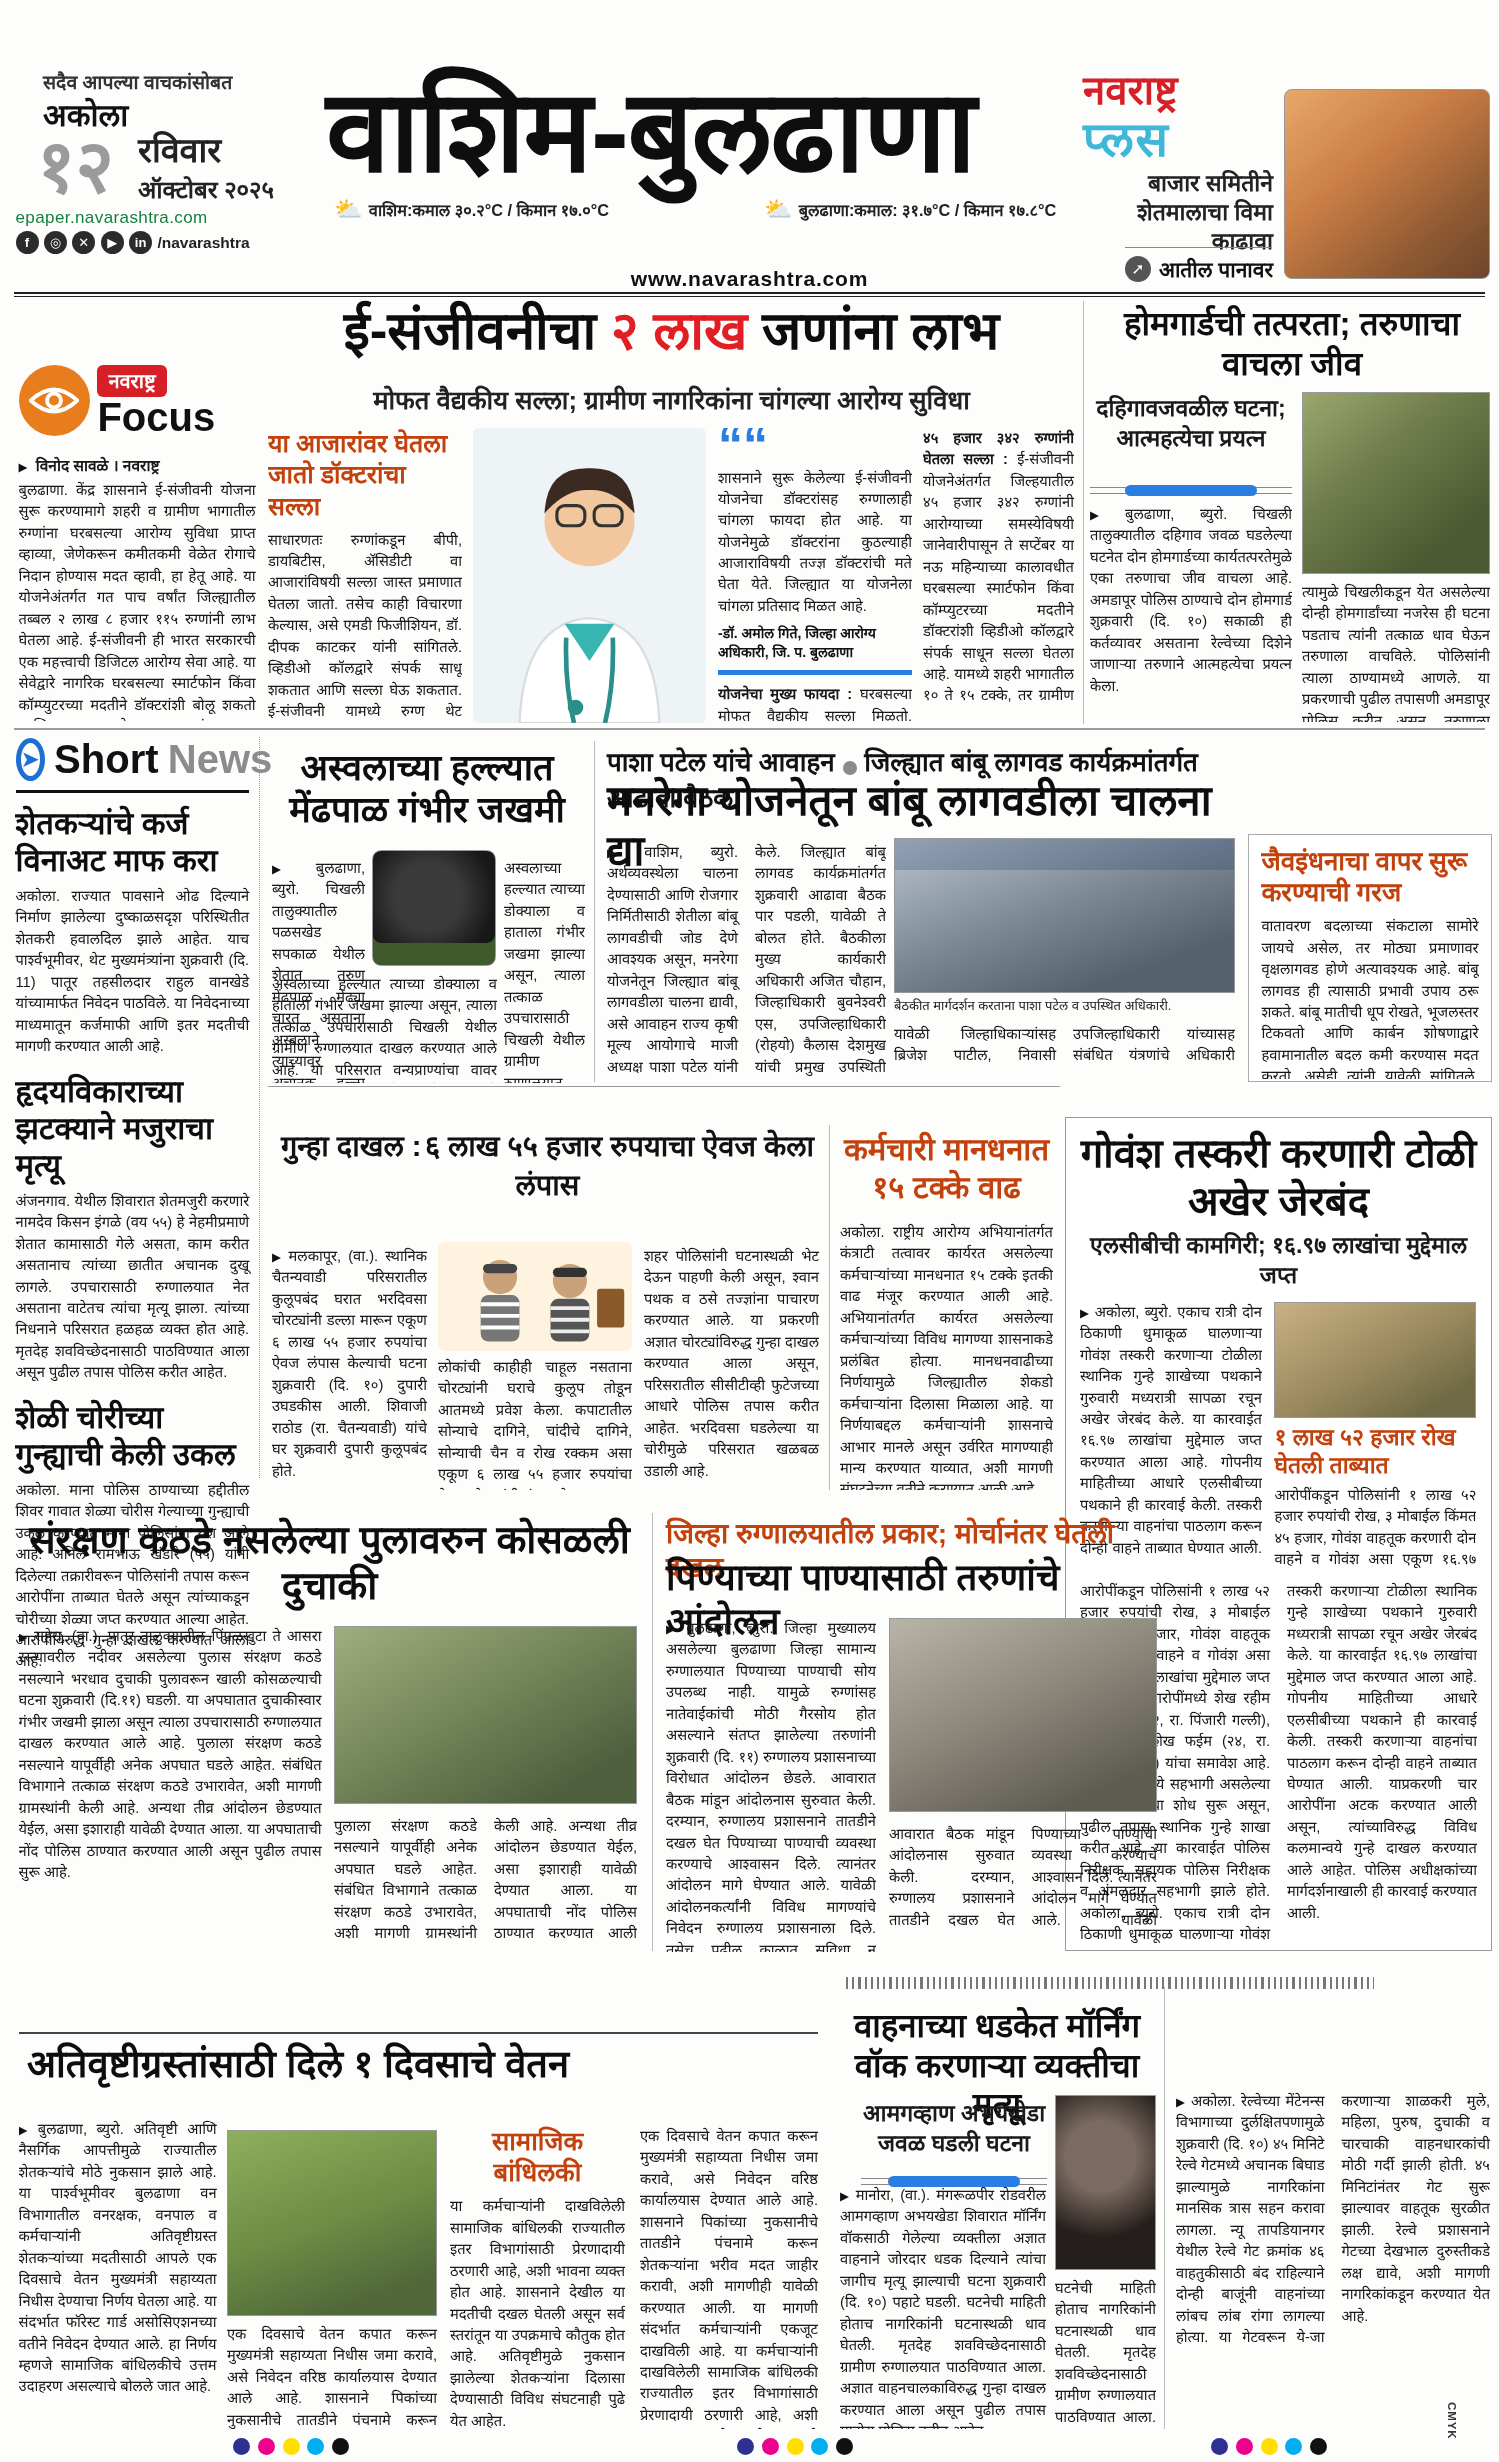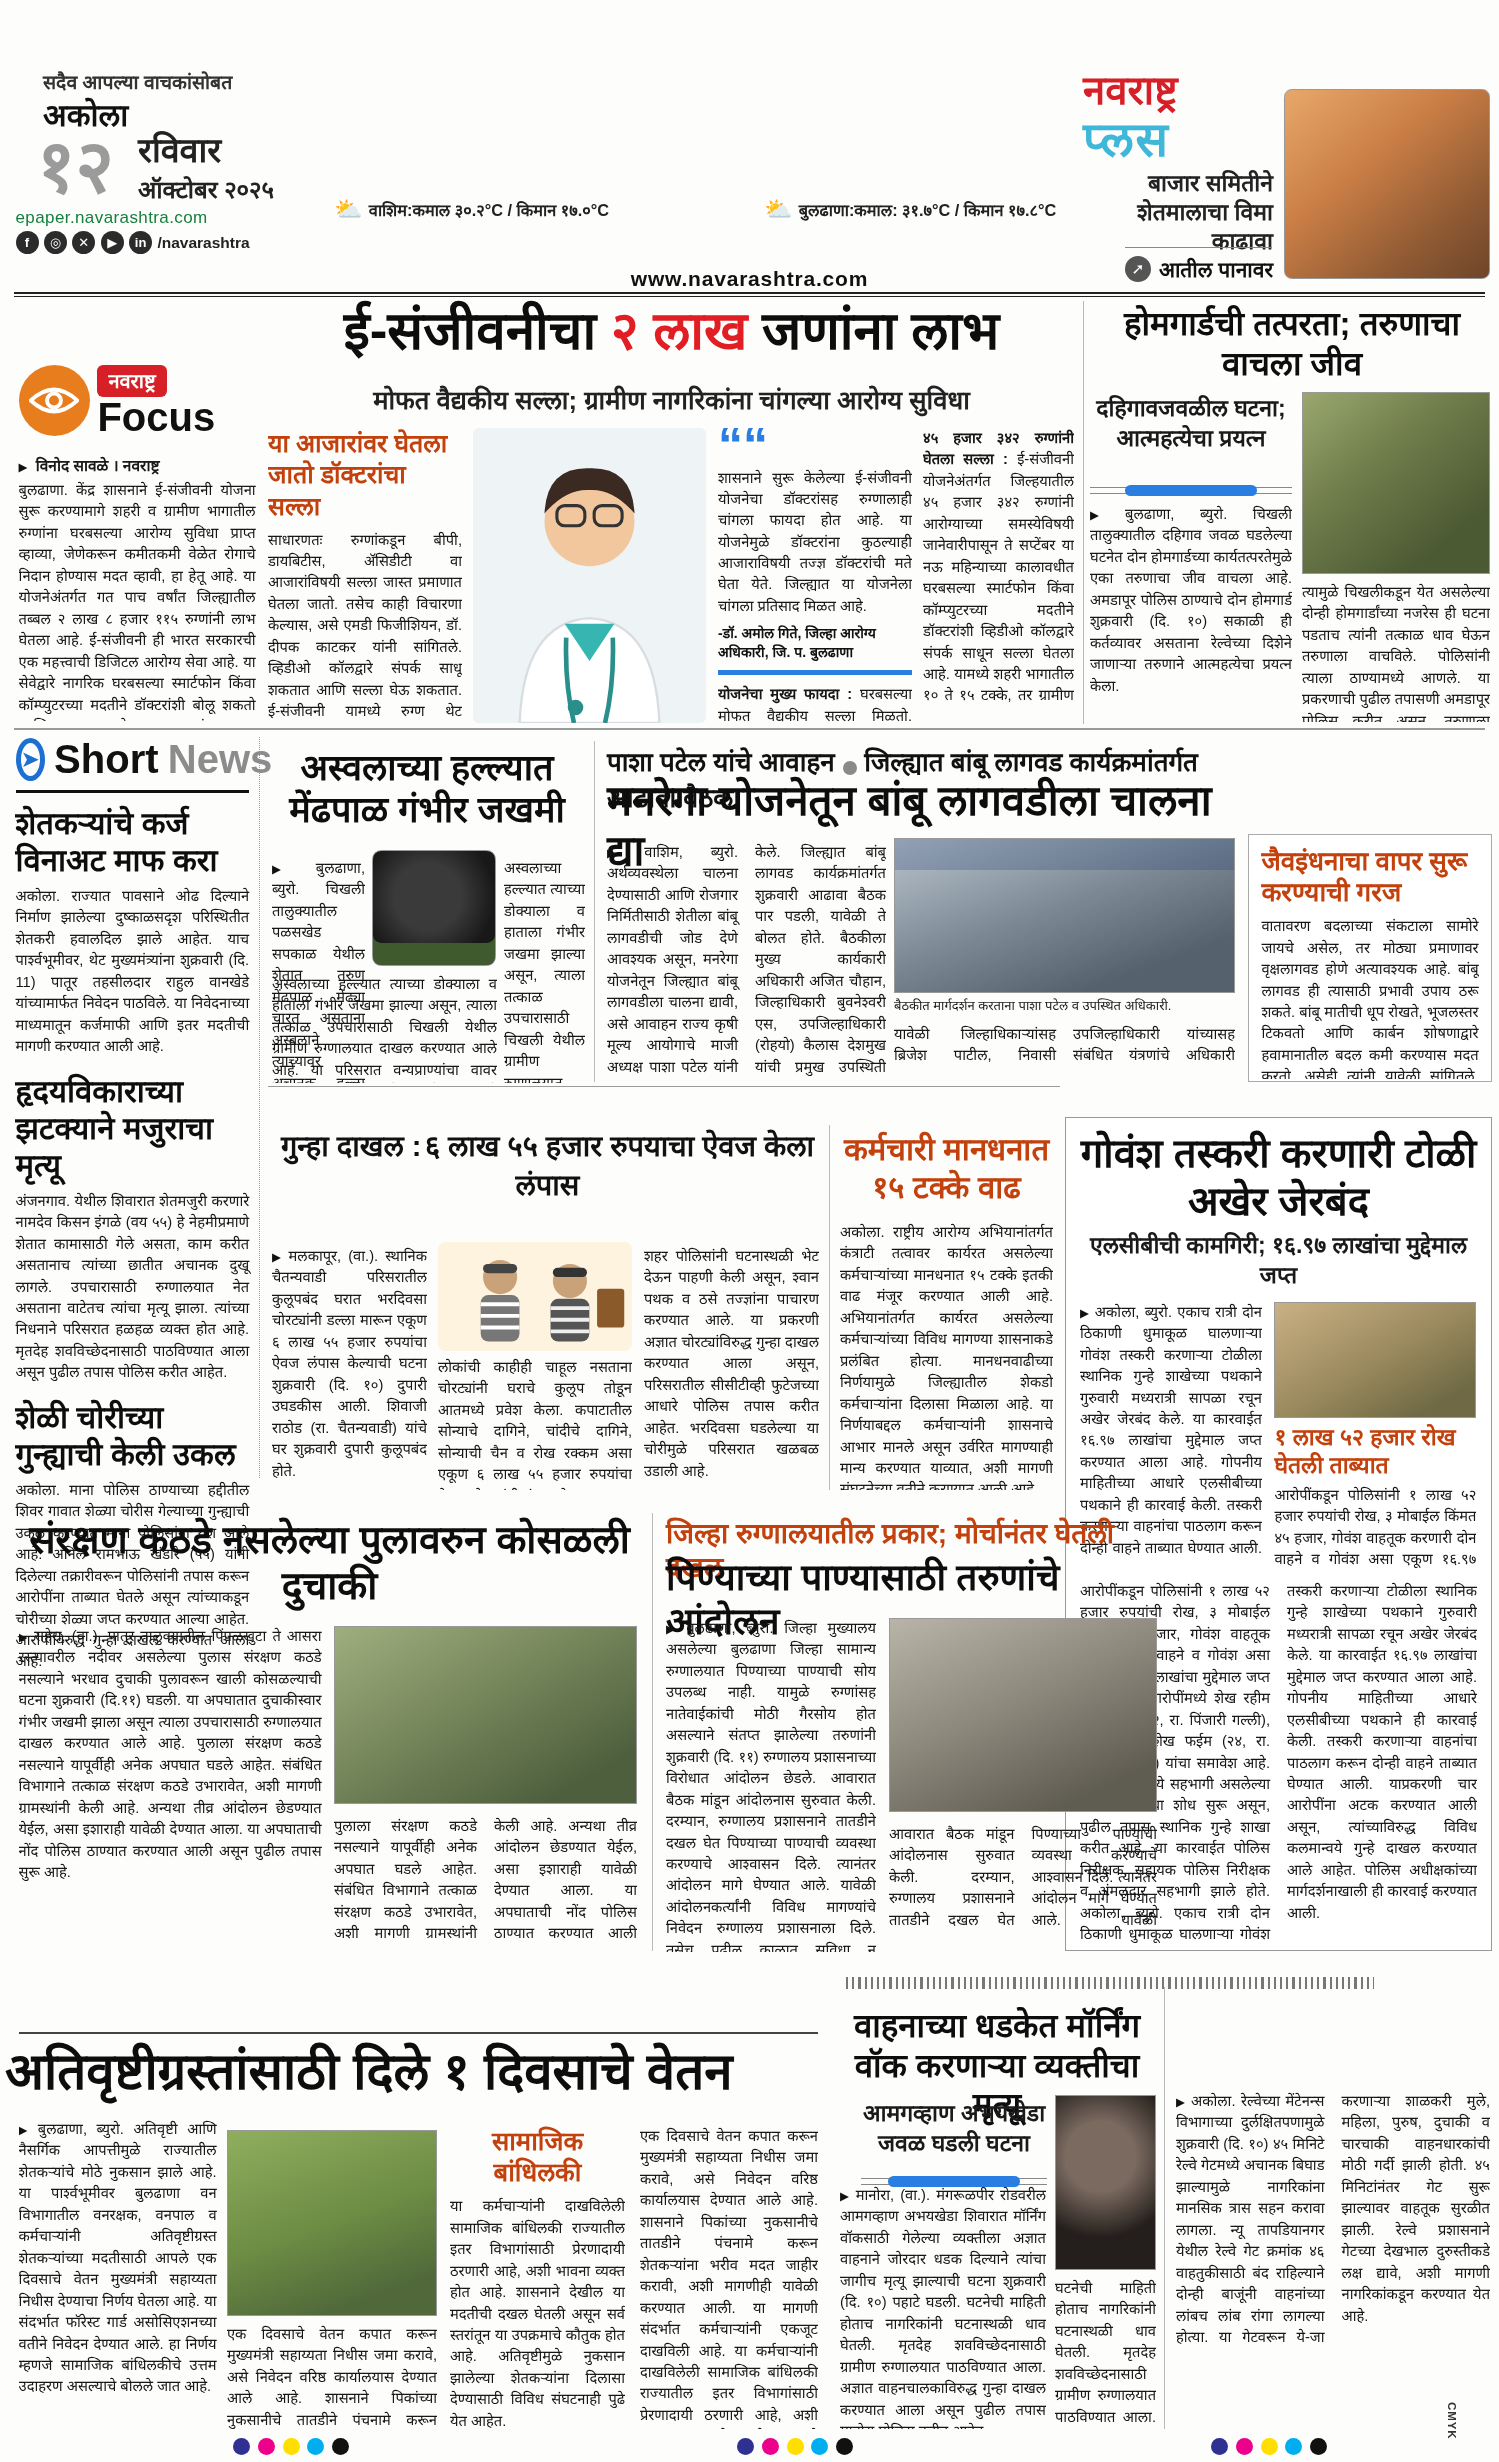--- a/index.html
+++ b/index.html
@@ -102,20 +102,21 @@
   <div class="abs epaper" style="left:15.5px; top:208px;">epaper.navarashtra.com</div>
   <div class="abs social-row" style="left:15.5px; top:231px;">
     <span class="soc">f</span>
     <span class="soc">◎</span>
     <span class="soc">✕</span>
     <span class="soc">▶</span>
     <span class="soc">in</span>
     <span class="soc-handle">/navarashtra</span>
   </div>
 
+  <div class="abs masthead" style="left:326px; top:74px;">वाशिम-बुलढाणा</div>
   <div class="abs weather" style="left:334px; top:196px;">
     <span class="wicon">⛅</span>
     <span>वाशिम:कमाल ३०.२°C / किमान १७.०°C</span>
   </div>
   <div class="abs weather" style="left:764px; top:196px;">
     <span class="wicon">⛅</span>
     <span>बुलढाणा:कमाल: ३१.७°C / किमान १७.८°C</span>
   </div>
 
   <div class="abs" style="left:1083px; top:70px;"><span class="brand-top">नवराष्ट्र</span></div>
@@ -310,21 +311,21 @@
   <div class="abs h-sm" style="left:666px; top:1517px; width:489px; font-size:28px;">जिल्हा रुग्णालयातील प्रकार; मोर्चानंतर घेतली दखल</div>
   <div class="abs h-lg" style="left:666px; top:1556px; width:489px; font-size:37px;">पिण्याच्या पाण्यासाठी तरुणांचे आंदोलन</div>
   <div class="abs body-txt" style="left:666px; top:1618px; width:210px; height:334px; overflow:hidden;">
     <span class="byl-arrow">▶</span><span>बुलढाणा, ब्युरो. जिल्हा मुख्यालय असलेल्या बुलढाणा जिल्हा सामान्य रुग्णालयात पिण्याच्या पाण्याची सोय उपलब्ध नाही. यामुळे रुग्णांसह नातेवाईकांची मोठी गैरसोय होत असल्याने संतप्त झालेल्या तरुणांनी शुक्रवारी (दि. ११) रुग्णालय प्रशासनाच्या विरोधात आंदोलन छेडले.</span>
     <span>आवारात बैठक मांडून आंदोलनास सुरुवात केली. दरम्यान, रुग्णालय प्रशासनाने तातडीने दखल घेत पिण्याच्या पाण्याची व्यवस्था करण्याचे आश्वासन दिले. त्यानंतर आंदोलन मागे घेण्यात आले. यावेळी आंदोलनकर्त्यांनी विविध मागण्यांचे निवेदन रुग्णालय प्रशासनाला दिले. तसेच पुढील काळात सुविधा न मिळाल्यास तीव्र आंदोलनाचा इशारा दिला.</span>
   </div>
   <div class="abs photo" style="left:889px; top:1618px; width:268px; height:194px; background:linear-gradient(155deg,#b9b4a8,#8d887c 45%,#5f5c52 85%);"></div>
   <div class="abs body-txt cols-2" style="left:889px; top:1824px; width:268px; height:128px; overflow:hidden;">आवारात बैठक मांडून आंदोलनास सुरुवात केली. दरम्यान, रुग्णालय प्रशासनाने तातडीने दखल घेत पिण्याच्या पाण्याची व्यवस्था करण्याचे आश्वासन दिले. त्यानंतर आंदोलन मागे घेण्यात आले. यावेळी आंदोलनकर्त्यांनी विविध मागण्यांचे निवेदन रुग्णालय प्रशासनाला दिले. तसेच पुढील काळात सुविधा न मिळाल्यास तीव्र आंदोलनाचा इशारा दिला.</div>
 
   <div class="abs thin-rule" style="left:18.6px; top:2032px; width:799px; height:2.3px; background:#444;"></div>
-  <div class="abs h-xxl" style="left:5px; top:2043px; width:807px; font-size:51px;">अतिवृष्टीग्रस्तांसाठी दिले १ दिवसाचे वेतन</div>
+  <div class="abs h-xxl" style="left:27px; top:2043px; width:807px; font-size:38px;">अतिवृष्टीग्रस्तांसाठी दिले १ दिवसाचे वेतन</div>
   <div class="abs body-txt" style="left:18.6px; top:2119px; width:198px; height:310px; overflow:hidden;">
     <span class="byl-arrow">▶</span><span>बुलढाणा, ब्युरो. अतिवृष्टी आणि नैसर्गिक आपत्तीमुळे राज्यातील शेतकऱ्यांचे मोठे नुकसान झाले आहे. या पार्श्वभूमीवर बुलढाणा वन विभागातील वनरक्षक, वनपाल व कर्मचाऱ्यांनी अतिवृष्टीग्रस्त शेतकऱ्यांच्या मदतीसाठी आपले एक दिवसाचे वेतन मुख्यमंत्री सहाय्यता निधीस देण्याचा निर्णय घेतला आहे. या संदर्भात फॉरेस्ट गार्ड असोसिएशनच्या वतीने निवेदन देण्यात आले. हा निर्णय म्हणजे सामाजिक बांधिलकीचे उत्तम उदाहरण असल्याचे बोलले जात आहे.</span>
   </div>
   <div class="abs photo" style="left:227px; top:2130px; width:210px; height:186px; background:linear-gradient(160deg,#8fae5d,#6d8c44 50%,#50683a 85%), radial-gradient(circle at 70% 20%,#cfe3a0 0 18%,transparent 19%);"></div>
   <div class="abs body-txt" style="left:227px; top:2324px; width:210px; height:105px; overflow:hidden;">एक दिवसाचे वेतन कपात करून मुख्यमंत्री सहाय्यता निधीस जमा करावे, असे निवेदन वरिष्ठ कार्यालयास देण्यात आले आहे. शासनाने पिकांच्या नुकसानीचे तातडीने पंचनामे करून शेतकऱ्यांना भरीव मदत जाहीर करावी, अशी मागणीही यावेळी करण्यात आली. या मागणी संदर्भात कर्मचाऱ्यांनी एकजूट दाखविली आहे.</div>
   <div class="abs" style="left:450px; top:2126px; width:175px;">
     <div class="h-sm center" style="font-size:25.6px;">सामाजिक बांधिलकी</div>
     <div class="body-txt" style="margin-top:7.8px; height:260px; overflow:hidden;">या कर्मचाऱ्यांनी दाखविलेली सामाजिक बांधिलकी राज्यातील इतर विभागांसाठी प्रेरणादायी ठरणारी आहे, अशी भावना व्यक्त होत आहे. शासनाने देखील या मदतीची दखल घेतली असून सर्व स्तरांतून या उपक्रमाचे कौतुक होत आहे. अतिवृष्टीमुळे नुकसान झालेल्या शेतकऱ्यांना दिलासा देण्यासाठी विविध संघटनाही पुढे येत आहेत.</div>
   </div>
   <div class="abs body-txt" style="left:640px; top:2126px; width:178px; height:303px; overflow:hidden;">

